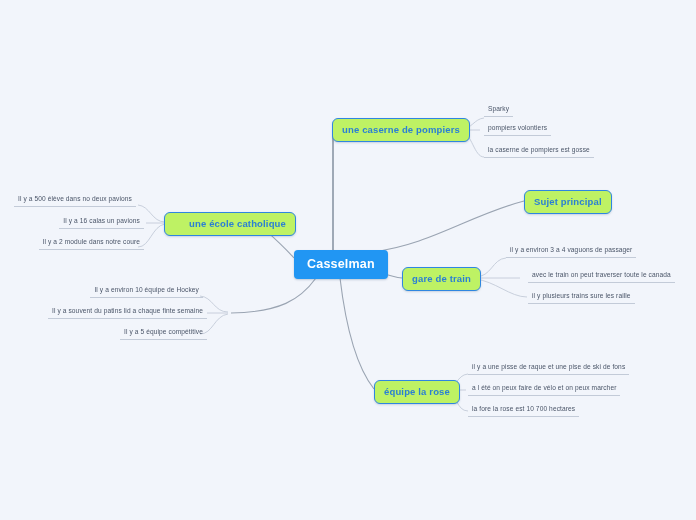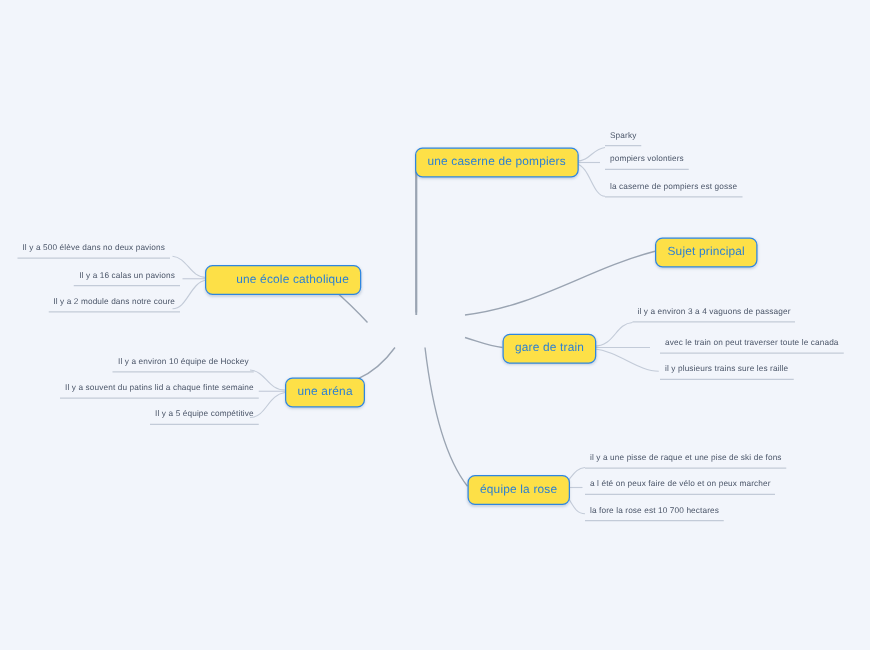--- a/index.html
+++ b/index.html
@@ -40,24 +40,24 @@
     color: #ffffff;
     font-size: 12.5px;
     font-weight: bold;
     border-radius: 4px;
     padding: 7px 13px 8px 13px;
     letter-spacing: .2px;
     box-shadow: 0 1px 2px rgba(40,70,110,.25);
   }
   
   .branch {
-    background: #fde047;
+    background: #bef264;
     color: #2a7fd4;
     font-size: 9.5px;
-    font-weight: normal;
+    font-weight: bold;
     border: 1.6px solid #2f86e0;
     border-radius: 6px;
     padding: 5px 9px 6px 9px;
     letter-spacing: .15px;
     box-shadow: 0 1px 2px rgba(60,90,130,.22);
   }
   .branch.outline {
     border-width: 1.4px;
   }
   
@@ -113,20 +113,23 @@
       <path d="M 165 222 C 152 222 150 206 138 205"></path>
       <path d="M 165 223 L 146 223"></path>
       <path d="M 165 224 C 152 226 150 247 138 247"></path>
 
       <path d="M 228 312 C 214 312 213 297 200 296"></path>
       <path d="M 228 313 L 207 313"></path>
       <path d="M 228 314 C 214 316 213 334 200 334"></path>
     </g>
   </svg>
 
+  <div class="node root" style="left:294px; top:250px;">
+    <span>Casselman</span>
+  </div>
 
   <div class="node branch" style="left:332px; top:118px;">
     <span>une caserne de pompiers</span>
   </div>
   <div class="node leaf right" style="left:484px; top:104px;">
     <span>Sparky</span>
   </div>
   <div class="node leaf right" style="left:484px; top:123px;">
     <span>pompiers volontiers</span>
   </div>
@@ -170,23 +173,20 @@
   <div class="node leaf left" style="right:560px; top:194px;">
     <span>Il y a 500 élève dans no deux pavions</span>
   </div>
   <div class="node leaf left" style="right:552px; top:216px;">
     <span>Il y a 16 calas un pavions</span>
   </div>
   <div class="node leaf left" style="right:552px; top:237px;">
     <span>Il y a 2 module dans notre coure</span>
   </div>
 
-  <div class="node branch" style="left:228px; top:302px;">
-    <span>une aréna</span>
-  </div>
   <div class="node leaf left" style="right:493px; top:285px;">
     <span>Il y a environ 10  équipe de Hockey</span>
   </div>
   <div class="node leaf left" style="right:489px; top:306px;">
     <span>Il y a souvent du patins lid a chaque finte semaine</span>
   </div>
   <div class="node leaf left" style="right:489px; top:327px;">
     <span>Il y a 5 équipe compétitive</span>
   </div>
 

